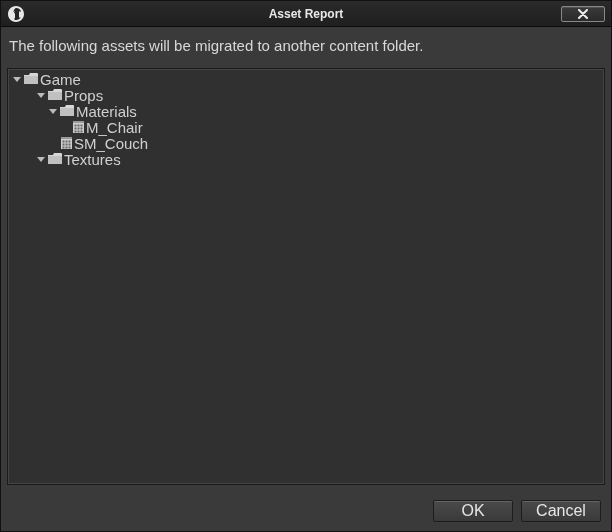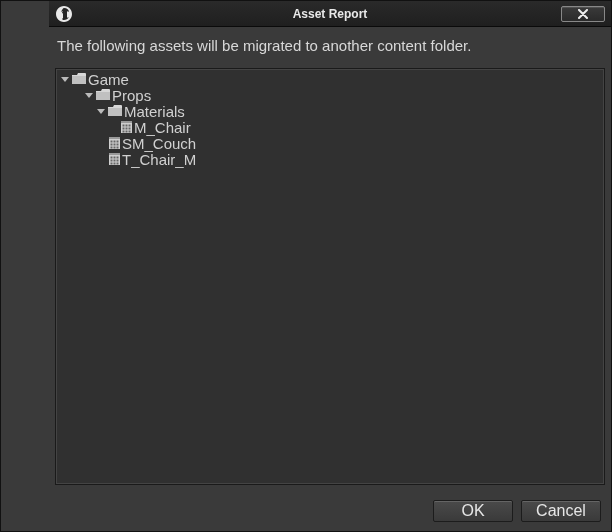--- a/index.html
+++ b/index.html
@@ -1,21 +1,21 @@
 <!DOCTYPE html>
 <html><head>
 <meta charset="utf-8">
 <style>
   * { box-sizing: border-box; margin: 0; padding: 0; }
   html, body { width: 612px; height: 532px; font-family: "Segoe UI", Tahoma, sans-serif; background: #000; overflow: hidden; }
   .window {
     width: 612px; height: 532px;
     background: #3a3a3a;
     border: 1px solid #111;
-    display: flex; flex-direction: column; padding-left: 48px;
+    display: flex; flex-direction: column;
   }
   .titlebar {
     height: 26px;
     background: linear-gradient(#2a2a2a,#1f1f1f);
     display: flex; align-items: center;
     padding: 0 6px;
     border-bottom: 1px solid #0a0a0a;
     position: relative;
   }
   .titlebar .logo {
@@ -208,42 +208,35 @@
                               <rect x="4.5" y="9.5" width="2" height="2" fill="#666"></rect>
                               <rect x="7.5" y="9.5" width="2" height="2" fill="#666"></rect>
                             </svg>
                         </span>
                         <span class="label">SM_Couch</span>
                       </div>
                     </li>
                   </ul>
                 </li>
                 <li>
+                  <div class="row">
+                    <span class="expander">
+                      <svg width="8" height="8" viewBox="0 0 8 8">
+                          <path d="M0 2 L8 2 L4 7 Z" fill="#bbb"></path>
+                        </svg>
+                    </span>
+                    <span class="ficon">
+                      <svg width="14" height="12" viewBox="0 0 14 12">
+                          <path d="M0 2 L5 2 L6 0 L13 0 C13.5 0 14 0.5 14 1 V10 C14 11 13.5 11 13 11 H1 C0 11 0 11 0 10 Z" fill="#d7d7d7"></path>
+                          <path d="M0 3 H14 V10 C14 11 13 11 13 11 H1 C0 11 0 11 0 10 Z" fill="#c0c0c0"></path>
+                        </svg>
+                    </span>
+                    <span class="label">Textures</span>
+                  </div>
                   <ul>
-                    <li>
-                      <div class="row">
-                        <span class="expander"></span>
-                        <span class="aicon">
-                          <svg width="11" height="12" viewBox="0 0 11 12">
-                              <rect x="0" y="0" width="11" height="12" fill="#cfcfcf"></rect>
-                              <rect x="0" y="0" width="11" height="2" fill="#999"></rect>
-                              <rect x="1.5" y="3.5" width="2" height="2" fill="#666"></rect>
-                              <rect x="4.5" y="3.5" width="2" height="2" fill="#666"></rect>
-                              <rect x="7.5" y="3.5" width="2" height="2" fill="#666"></rect>
-                              <rect x="1.5" y="6.5" width="2" height="2" fill="#666"></rect>
-                              <rect x="4.5" y="6.5" width="2" height="2" fill="#666"></rect>
-                              <rect x="7.5" y="6.5" width="2" height="2" fill="#666"></rect>
-                              <rect x="1.5" y="9.5" width="2" height="2" fill="#666"></rect>
-                              <rect x="4.5" y="9.5" width="2" height="2" fill="#666"></rect>
-                              <rect x="7.5" y="9.5" width="2" height="2" fill="#666"></rect>
-                            </svg>
-                        </span>
-                        <span class="label">T_Chair_M</span>
-                      </div>
-                    </li>
                   </ul>
                 </li>
               </ul>
             </li>
           </ul>
         </li>
       </ul>
     </div>
 
     <div class="footer">

